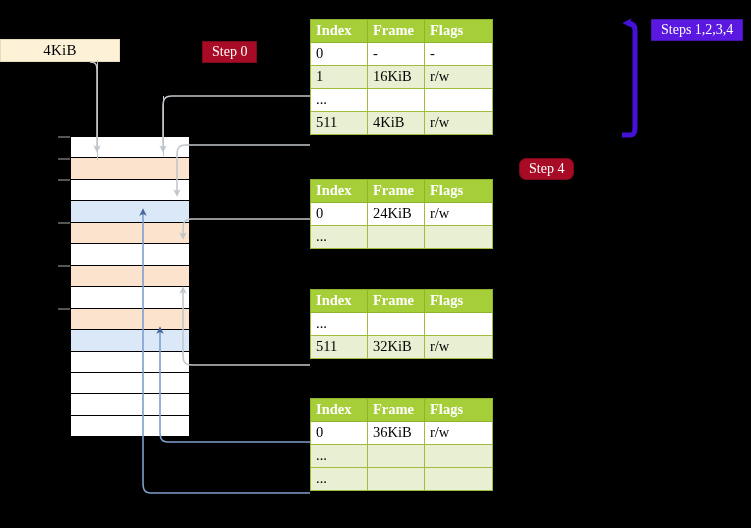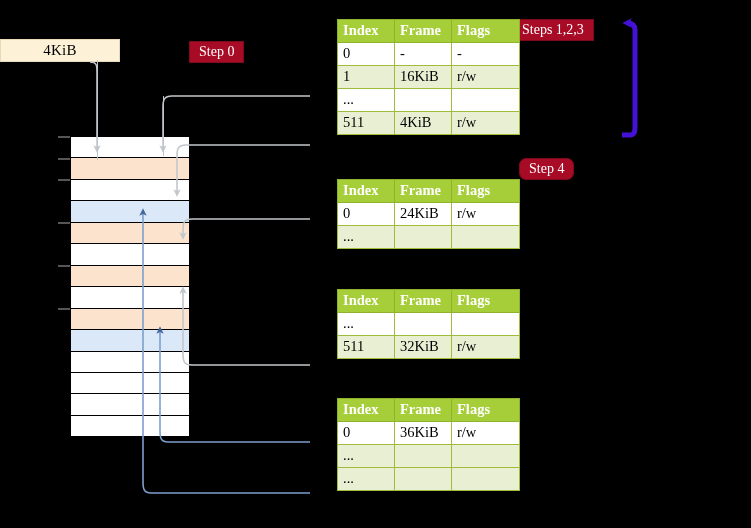--- a/index.html
+++ b/index.html
@@ -48,21 +48,21 @@
     line-height: 1.1;
   }
   .badge-red {
     background: #a80b26;
     border: 1px solid #7d0a1c;
   }
   .badge-blue {
     background: #5a18e0;
     border: 1px solid #4513ad;
   }
-  #badge-step0   { left: 189px; top: 41px; }
+  #badge-step0   { left: 202px; top: 41px; }
   #badge-steps123{ left: 512px; top: 19px; }
   #badge-steps1234{ left: 651px; top: 19px; }
   #badge-step4   { left: 519px; top: 158px; border-radius: 7px; }
 
   
   .mem-grid {
     position: absolute;
     left: 70px;
     top: 136px;
     width: 120px;
@@ -107,21 +107,20 @@
     pointer-events: none;
   }
 
   
   .ptable {
     position: absolute;
     border-collapse: collapse;
     background: #ffffff;
     font-size: 14.5px;
     table-layout: fixed;
-    margin-left: 27px;
   }
   .ptable th, .ptable td {
     border: 1px solid #9fbc3c;
     padding: 2px 5px 3px 5px;
     text-align: left;
     height: 20px;
     box-sizing: border-box;
     color: #000000;
     font-weight: normal;
     overflow: hidden;
@@ -150,22 +149,22 @@
 
 <div id="root">
 
   <div class="size-box">
     <span>4KiB</span>
   </div>
 
   <div class="badge badge-red" id="badge-step0">
       <span>Step 0</span>
     </div>
-  <div class="badge badge-red" id="badge-steps123">
-      <span>Steps 1,2,3</span>
+  <div class="badge badge-blue" id="badge-steps1234">
+      <span>Steps 1,2,3,4</span>
     </div>
   <div class="badge badge-red" id="badge-step4">
       <span>Step 4</span>
     </div>
 
   <div class="tick" style="top:136px"></div>
   <div class="tick" style="top:158px"></div>
   <div class="tick" style="top:179px"></div>
   <div class="tick" style="top:222px"></div>
   <div class="tick" style="top:265px"></div>

